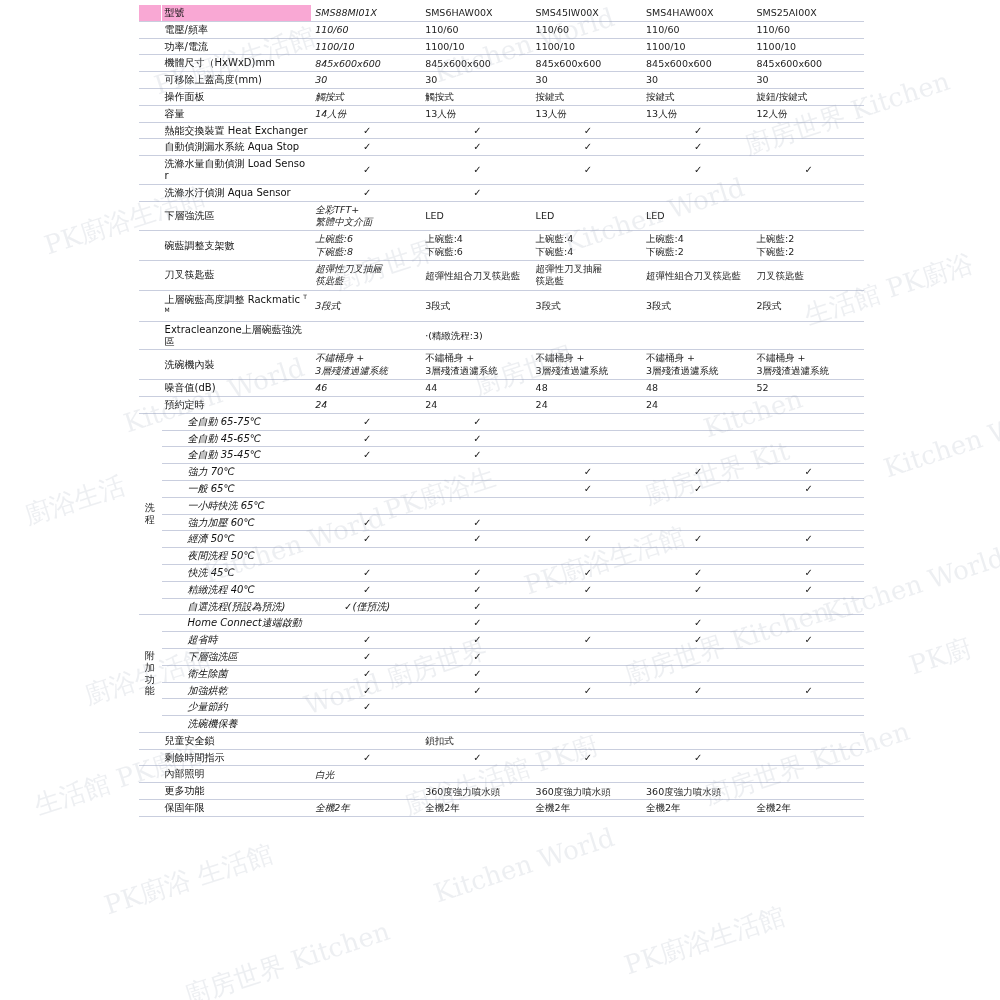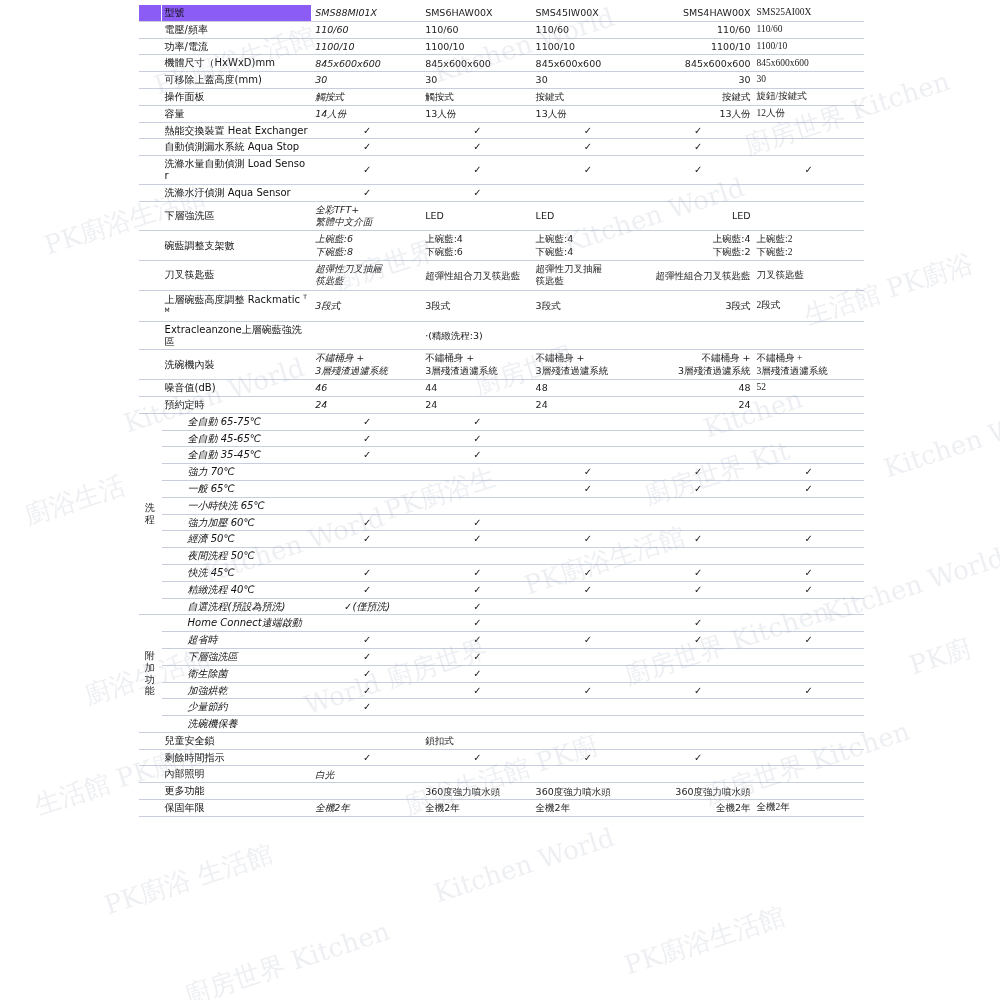--- a/index.html
+++ b/index.html
@@ -58,25 +58,25 @@
   .grp{
     background:#e4e8f2;
     text-align:center;
     font-size:10px;
     border-right:1px solid #fff;
     border-bottom:none;
   }
   .col-a{background:#ffffff;font-style:italic;}
   .col-b{background:#d8d8d8;}
   .col-c{background:#ffffff;}
-  .col-d{background:#d8d8d8;text-align:right;}
-  .col-e{background:#ffffff;font-family:Liberation Serif, serif;}
+  .col-d{background:#d8d8d8;}
+  .col-e{background:#ffffff;}
 
   .hdr td{background:#dfe3ef;border-bottom:1px solid #b9c0d2;}
-  .hdr .lbl{background:#8b5cf6;}
+  .hdr .lbl{background:#f9a8d4;}
 
   .ck{text-align:center;font-size:10px;color:#1a1a1a;}
   .ckl{text-align:center;font-size:10px;color:#1a1a1a;}
   .val{font-size:9.5px;}
   .ml{font-size:9.5px;line-height:1.3;margin-top:32px;}
   .indent{padding-left:26px !important;font-style:italic;}
   .tm{font-size:6px;vertical-align:super;}
 </style>
 </head>
 <body>

